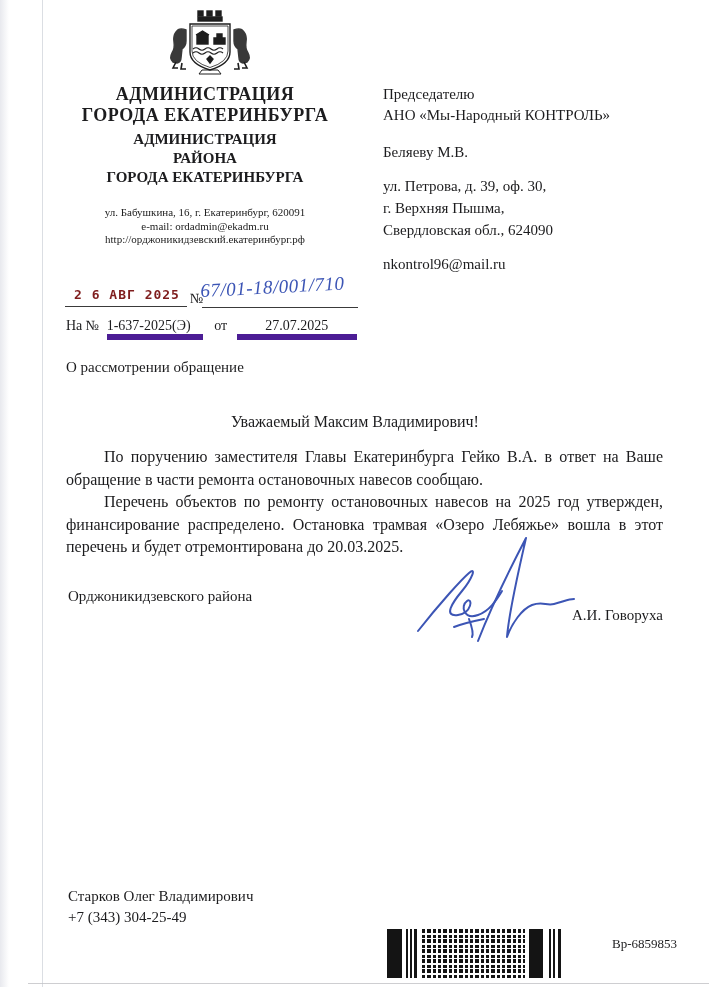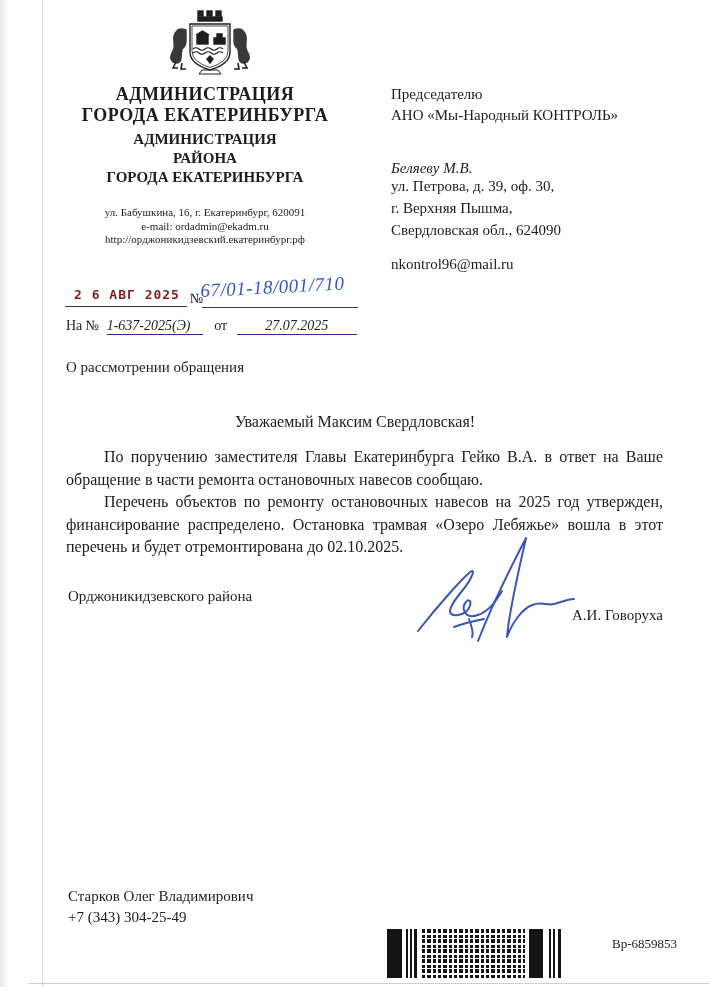--- a/index.html
+++ b/index.html
@@ -25,31 +25,31 @@
   
   .date-stamp{position:absolute;left:68px;top:287px;width:118px;text-align:center;
     font-family:"DejaVu Sans Mono",monospace;font-weight:bold;font-size:13px;letter-spacing:1px;color:#7f1d1d;}
   .stamp-underline{position:absolute;left:65px;top:306px;width:122px;height:1px;background:#3a3a3a;}
   .num-prefix{position:absolute;left:190px;top:291px;font-size:14px;}
   .handwritten-number{position:absolute;left:201px;top:280px;width:160px;
     font-style:italic;font-size:19px;color:#3c55b5;letter-spacing:.5px;
     transform:rotate(-3deg);transform-origin:left bottom;white-space:nowrap;}
   .num-underline{position:absolute;left:202px;top:307px;width:156px;height:1px;background:#3a3a3a;}
   .ref-row{position:absolute;left:66px;top:317px;font-size:14px;white-space:nowrap;}
-  .u{display:inline-block;border-bottom:1px solid #4c1d95;line-height:17px;font-style:italic;}
+  .u{display:inline-block;border-bottom:6px solid #4c1d95;line-height:17px;}
   .ref-number{min-width:96px;margin-left:4px;}
   .ref-from{margin-left:8px;}
   .ref-date{min-width:120px;text-align:center;margin-left:6px;}
 
   
   .recipient{position:absolute;left:383px;top:0;width:310px;font-size:15px;}
-  .recipient div{position:absolute;white-space:nowrap;margin-left:8px;}
+  .recipient div{position:absolute;white-space:nowrap;}
   .rcp-position{top:86px;}
   .rcp-org{top:107px;}
-  .rcp-person{top:160px;font-style:italic;}
+  .rcp-person{top:144px;}
   .rcp-addr1{top:178px;}
   .rcp-addr2{top:200px;}
   .rcp-addr3{top:222px;}
   .rcp-email{top:256px;}
 
   .subject{position:absolute;left:66px;top:359px;font-size:15px;}
   .salutation{position:absolute;left:40px;top:413px;width:630px;text-align:center;font-size:16px;}
 
   .body-text{position:absolute;left:66px;top:446px;width:597px;font-size:16px;line-height:22.5px;text-align:justify;}
   .body-text p{margin:0;text-indent:38px;}
@@ -148,25 +148,25 @@
   <div class="recipient">
     <div class="rcp-position">Председателю</div>
     <div class="rcp-org">АНО «Мы-Народный КОНТРОЛЬ»</div>
     <div class="rcp-person">Беляеву М.В.</div>
     <div class="rcp-addr1">ул. Петрова, д. 39, оф. 30,</div>
     <div class="rcp-addr2">г. Верхняя Пышма,</div>
     <div class="rcp-addr3">Свердловская обл., 624090</div>
     <div class="rcp-email">nkontrol96@mail.ru</div>
   </div>
 
-  <div class="subject">О рассмотрении обращения</div>
-  <div class="salutation">Уважаемый Максим Свердловская!</div>
+  <div class="subject">О рассмотрении обращение</div>
+  <div class="salutation">Уважаемый Максим Владимирович!</div>
   <div class="body-text">
     <p>По поручению заместителя Главы Екатеринбурга Гейко В.А. в ответ на Ваше обращение в части ремонта остановочных навесов сообщаю.</p>
-    <p>Перечень объектов по ремонту остановочных навесов на 2025 год утвержден, финансирование распределено. Остановка трамвая «Озеро Лебяжье» вошла в этот перечень и будет отремонтирована до 02.10.2025.</p>
+    <p>Перечень объектов по ремонту остановочных навесов на 2025 год утвержден, финансирование распределено. Остановка трамвая «Озеро Лебяжье» вошла в этот перечень и будет отремонтирована до 20.03.2025.</p>
   </div>
 
   <svg class="signature-svg" viewBox="0 0 168 112">
     <g fill="none" stroke="#3c55b5" stroke-width="2" stroke-linecap="round" stroke-linejoin="round">
       <path d="M6 96 C28 68 50 44 57 38 C65 31 60 44 50 56 C40 68 31 82 46 80 C60 78 61 62 55 66 C48 71 52 85 66 80 C78 76 85 64 90 56"></path>
       <path d="M42 92 C52 88 62 86 72 84"></path>
       <path d="M66 106 C80 70 102 26 114 3 C107 34 97 76 95 102 C100 88 110 74 120 70 C131 66 134 71 142 69 C151 67 156 64 162 64"></path>
       <path d="M57 84 C60 92 62 98 60 102"></path>
     </g>
   </svg>

